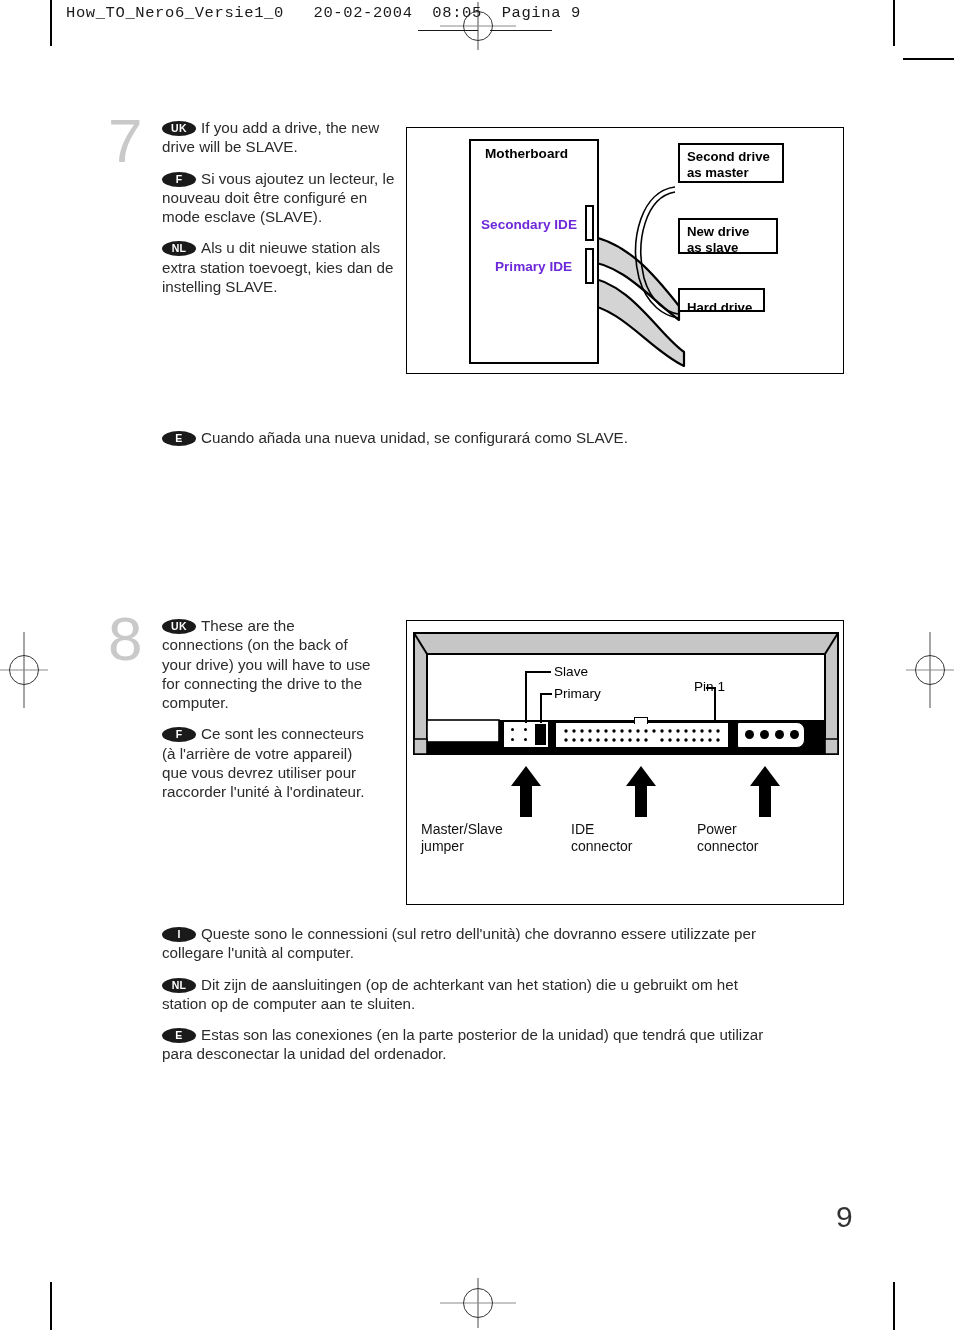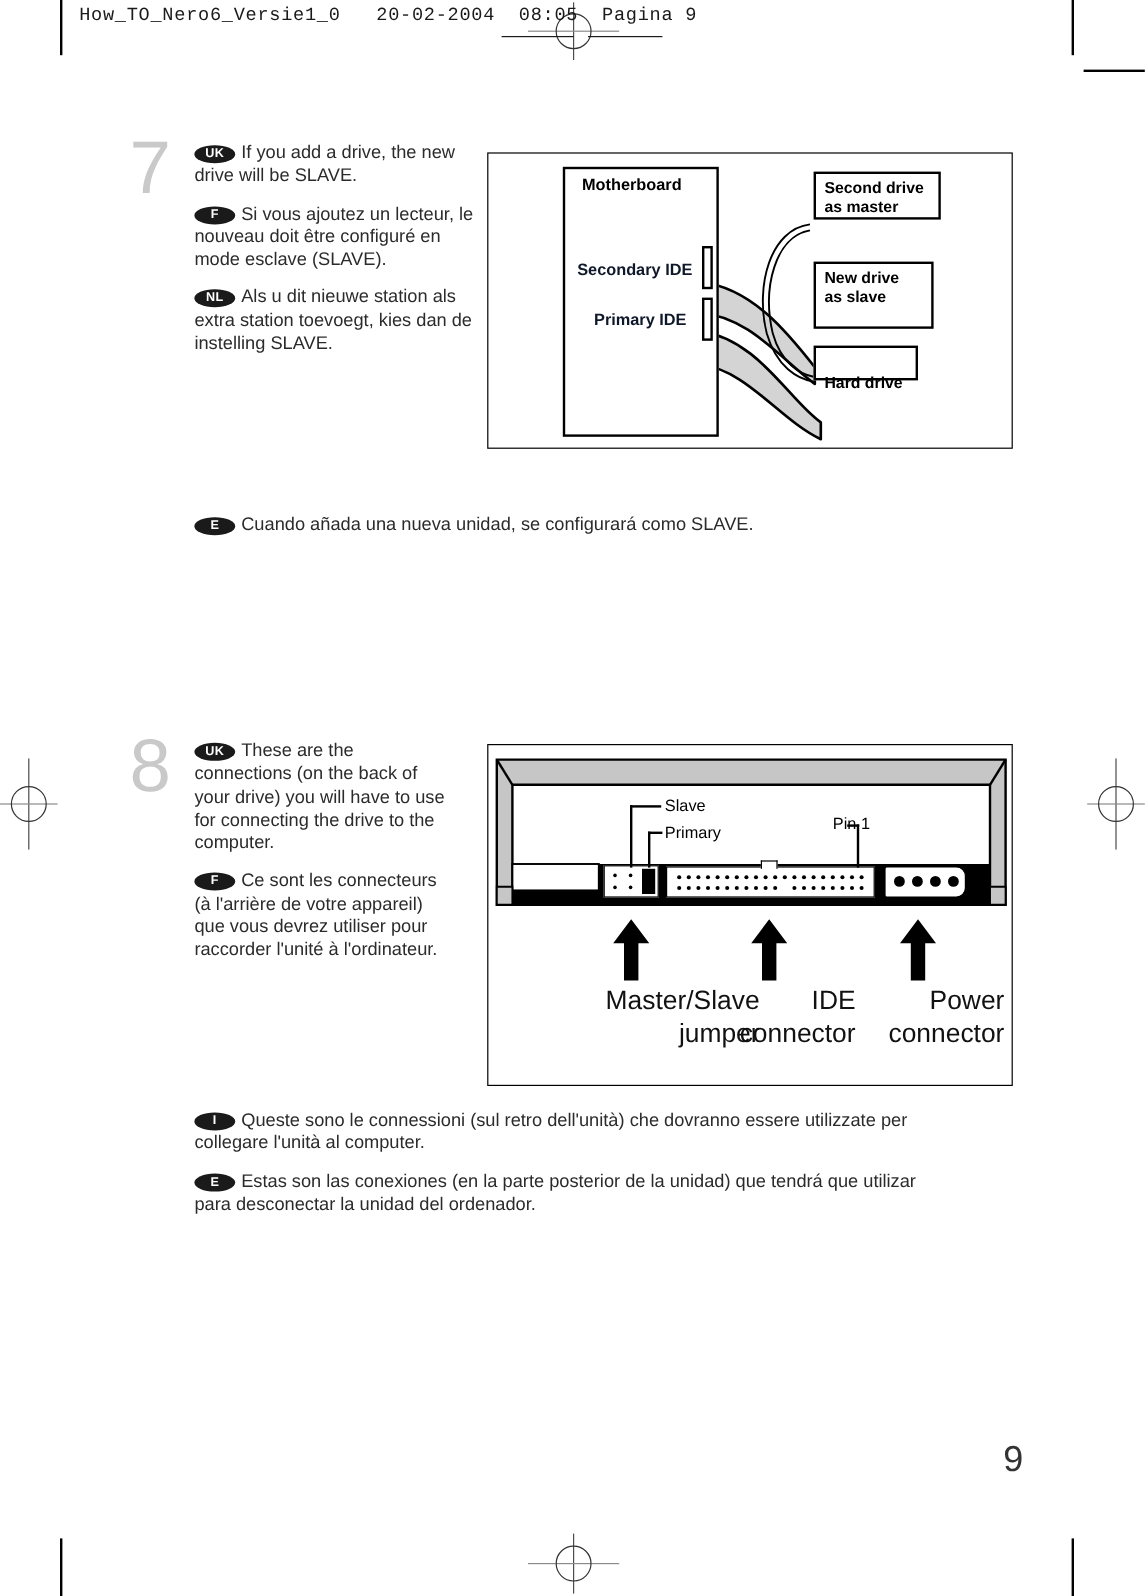--- a/index.html
+++ b/index.html
@@ -41,29 +41,29 @@
     font-size:10.5px;line-height:15px;
     height:15px;min-width:26px;padding:0 4px;
     vertical-align:1px;margin-right:5px;
     letter-spacing:0.3px;
   }
   
   .fig{position:absolute;border:1.4px solid #000;background:#fff;box-sizing:border-box;}
   
   .mb-box{position:absolute;border:2.6px solid #000;background:#fff;box-sizing:border-box;}
   .mb-title{position:absolute;font-size:13.6px;font-weight:bold;color:#000;}
-  .mb-lbl{position:absolute;font-size:13.6px;font-weight:bold;color:#0f172a;white-space:nowrap;}
+  .mb-lbl{position:absolute;font-size:13.6px;font-weight:bold;color:#6d28d9;white-space:nowrap;}
   .ide-slot{position:absolute;border:2.2px solid #000;background:#fff;box-sizing:border-box;}
   .drivebox{
     position:absolute;border:2.4px solid #000;background:#fff;box-sizing:border-box;
     font-size:13.2px;font-weight:bold;line-height:1.2;color:#000;
     padding:4px 7px;
   }
   
-  .lblbig{position:absolute;font-size:22px;color:#111;text-align:right;line-height:1.22;white-space:nowrap;}
+  .lblbig{position:absolute;font-size:14px;color:#111;text-align:left;line-height:1.22;white-space:nowrap;}
   .smalllbl{position:absolute;font-size:13.6px;color:#000;white-space:nowrap;}
   .leader{position:absolute;background:#000;}
   .pin{position:absolute;width:3.2px;height:3.2px;border-radius:50%;background:#000;}
   .pwrpin{position:absolute;width:9px;height:9px;border-radius:50%;background:#000;}
   .pagenum{position:absolute;font-size:30px;color:#333;}
 </style>
 </head>
 <body>
 
 <div class="crop" style="left:50px;top:0;width:1.6px;height:46px;"></div>
@@ -128,38 +128,39 @@
   <div class="mb-lbl" style="left:74px;top:89px;">Secondary IDE</div>
   <div class="mb-lbl" style="left:88px;top:131px;">Primary IDE</div>
 
   <div class="ide-slot" style="left:178px;top:77px;width:9px;height:36px;"></div>
   <div class="ide-slot" style="left:178px;top:120px;width:9px;height:36px;"></div>
 
   <div class="drivebox" style="left:271px;top:15px;width:106px;height:40px;">
     <span>Second drive</span><br>
     <span>as master</span>
   </div>
-  <div class="drivebox" style="left:271px;top:90px;width:100px;height:56px;">
+  <div class="drivebox" style="left:271px;top:90px;width:100px;height:36px;">
     <span>New drive</span><br>
     <span>as slave</span>
   </div>
-  <div class="drivebox" style="left:271px;top:160px;width:87px;height:24px;padding-top:21px;">
+  <div class="drivebox" style="left:271px;top:160px;width:87px;height:24px;padding-top:10px;">
     <span>Hard drive</span>
   </div>
 </div>
 
 <div class="stepnum" style="left:108px;top:608px;">8</div>
 
 <div class="para" style="left:162px;top:616px;width:215px;">
   <p><span class="badge">UK</span><span>These are the connections (on the back of your drive) you will have to use for connecting the drive to the computer.</span></p>
   <p><span class="badge">F</span><span>Ce sont les connecteurs (à l'arrière de votre appareil) que vous devrez utiliser pour raccorder l'unité à l'ordinateur.</span></p>
 </div>
 
 <div class="para" style="left:162px;top:924px;width:612px;">
   <p><span class="badge">I</span><span>Queste sono le connessioni (sul retro dell'unità) che dovranno essere utilizzate per collegare l'unità al computer.</span></p>
+  <p><span class="badge">NL</span><span>Dit zijn de aansluitingen (op de achterkant van het station) die u gebruikt om het station op de computer aan te sluiten.</span></p>
   <p><span class="badge">E</span><span>Estas son las conexiones (en la parte posterior de la unidad) que tendrá que utilizar para desconectar la unidad del ordenador.</span></p>
 </div>
 
 <div class="fig" style="left:406px;top:620px;width:438px;height:285px;">
 
   <svg width="438" height="285" style="position:absolute;left:0;top:0;">
 
     <polygon points="7,12 431,12 431,133 7,133" fill="#c6c6c6" stroke="#000" stroke-width="2"></polygon>
 
     <polygon points="20,33 418,33 418,133 20,133" fill="#ffffff" stroke="#000" stroke-width="2"></polygon>

